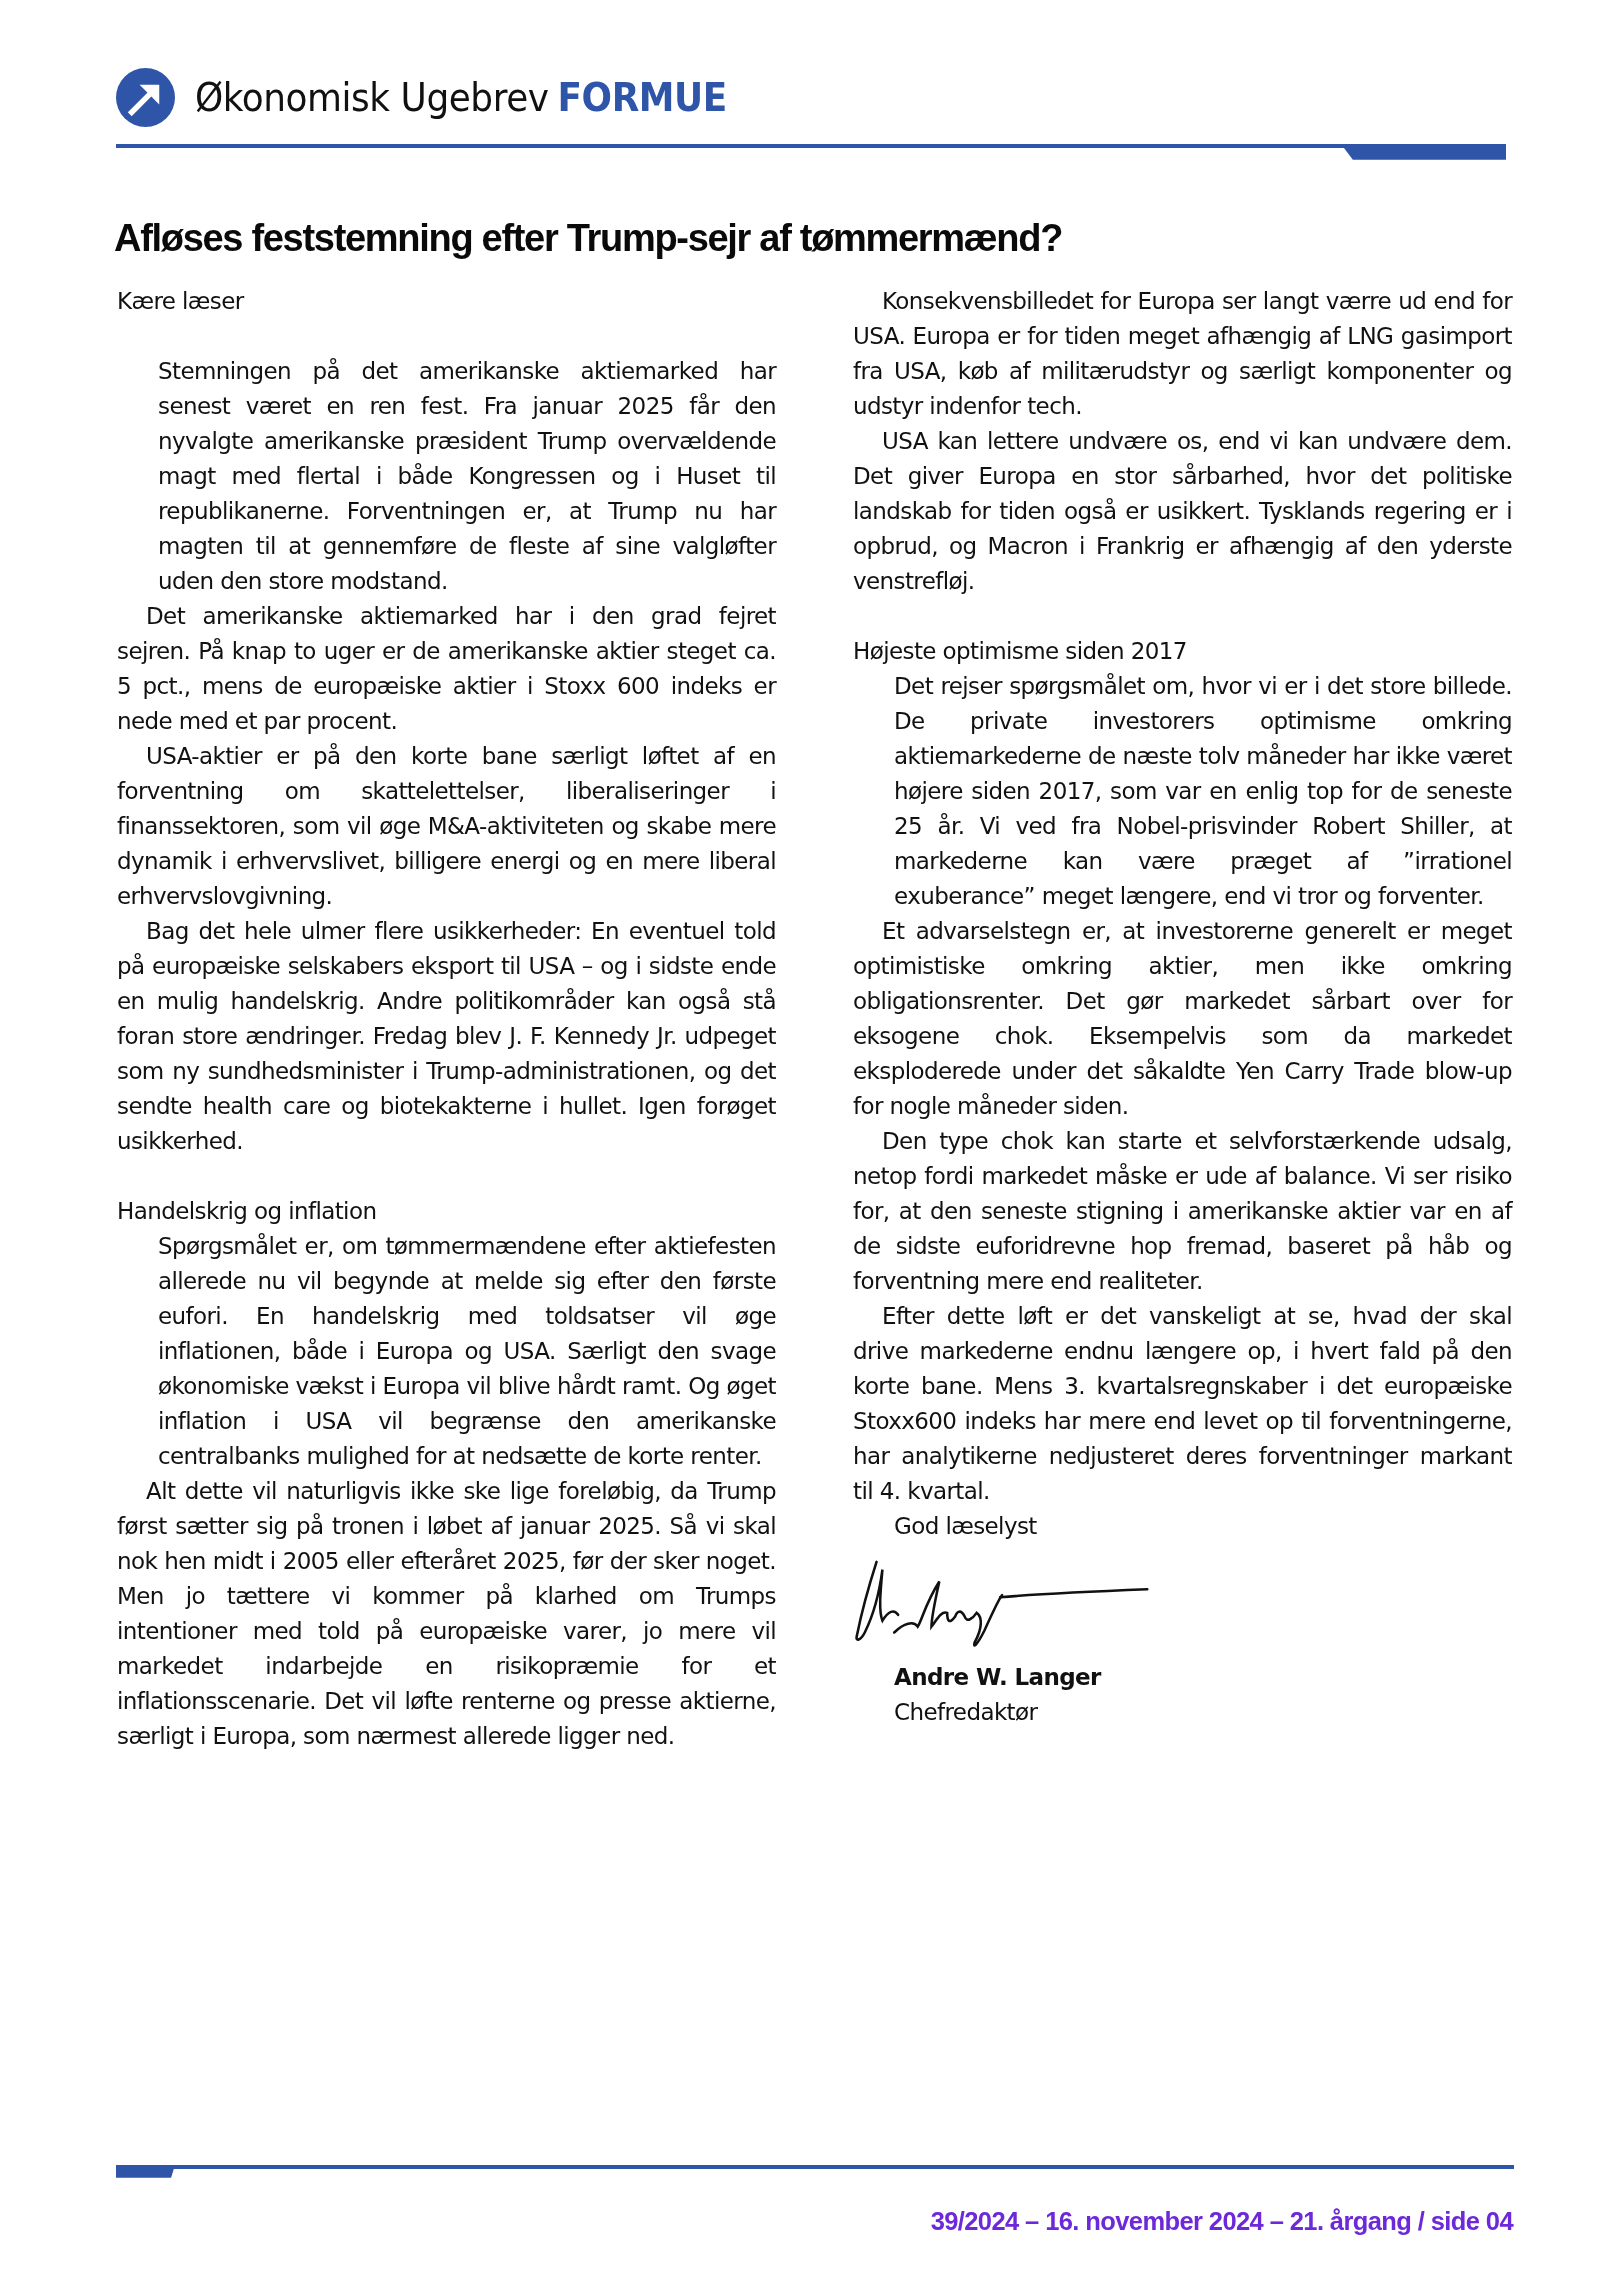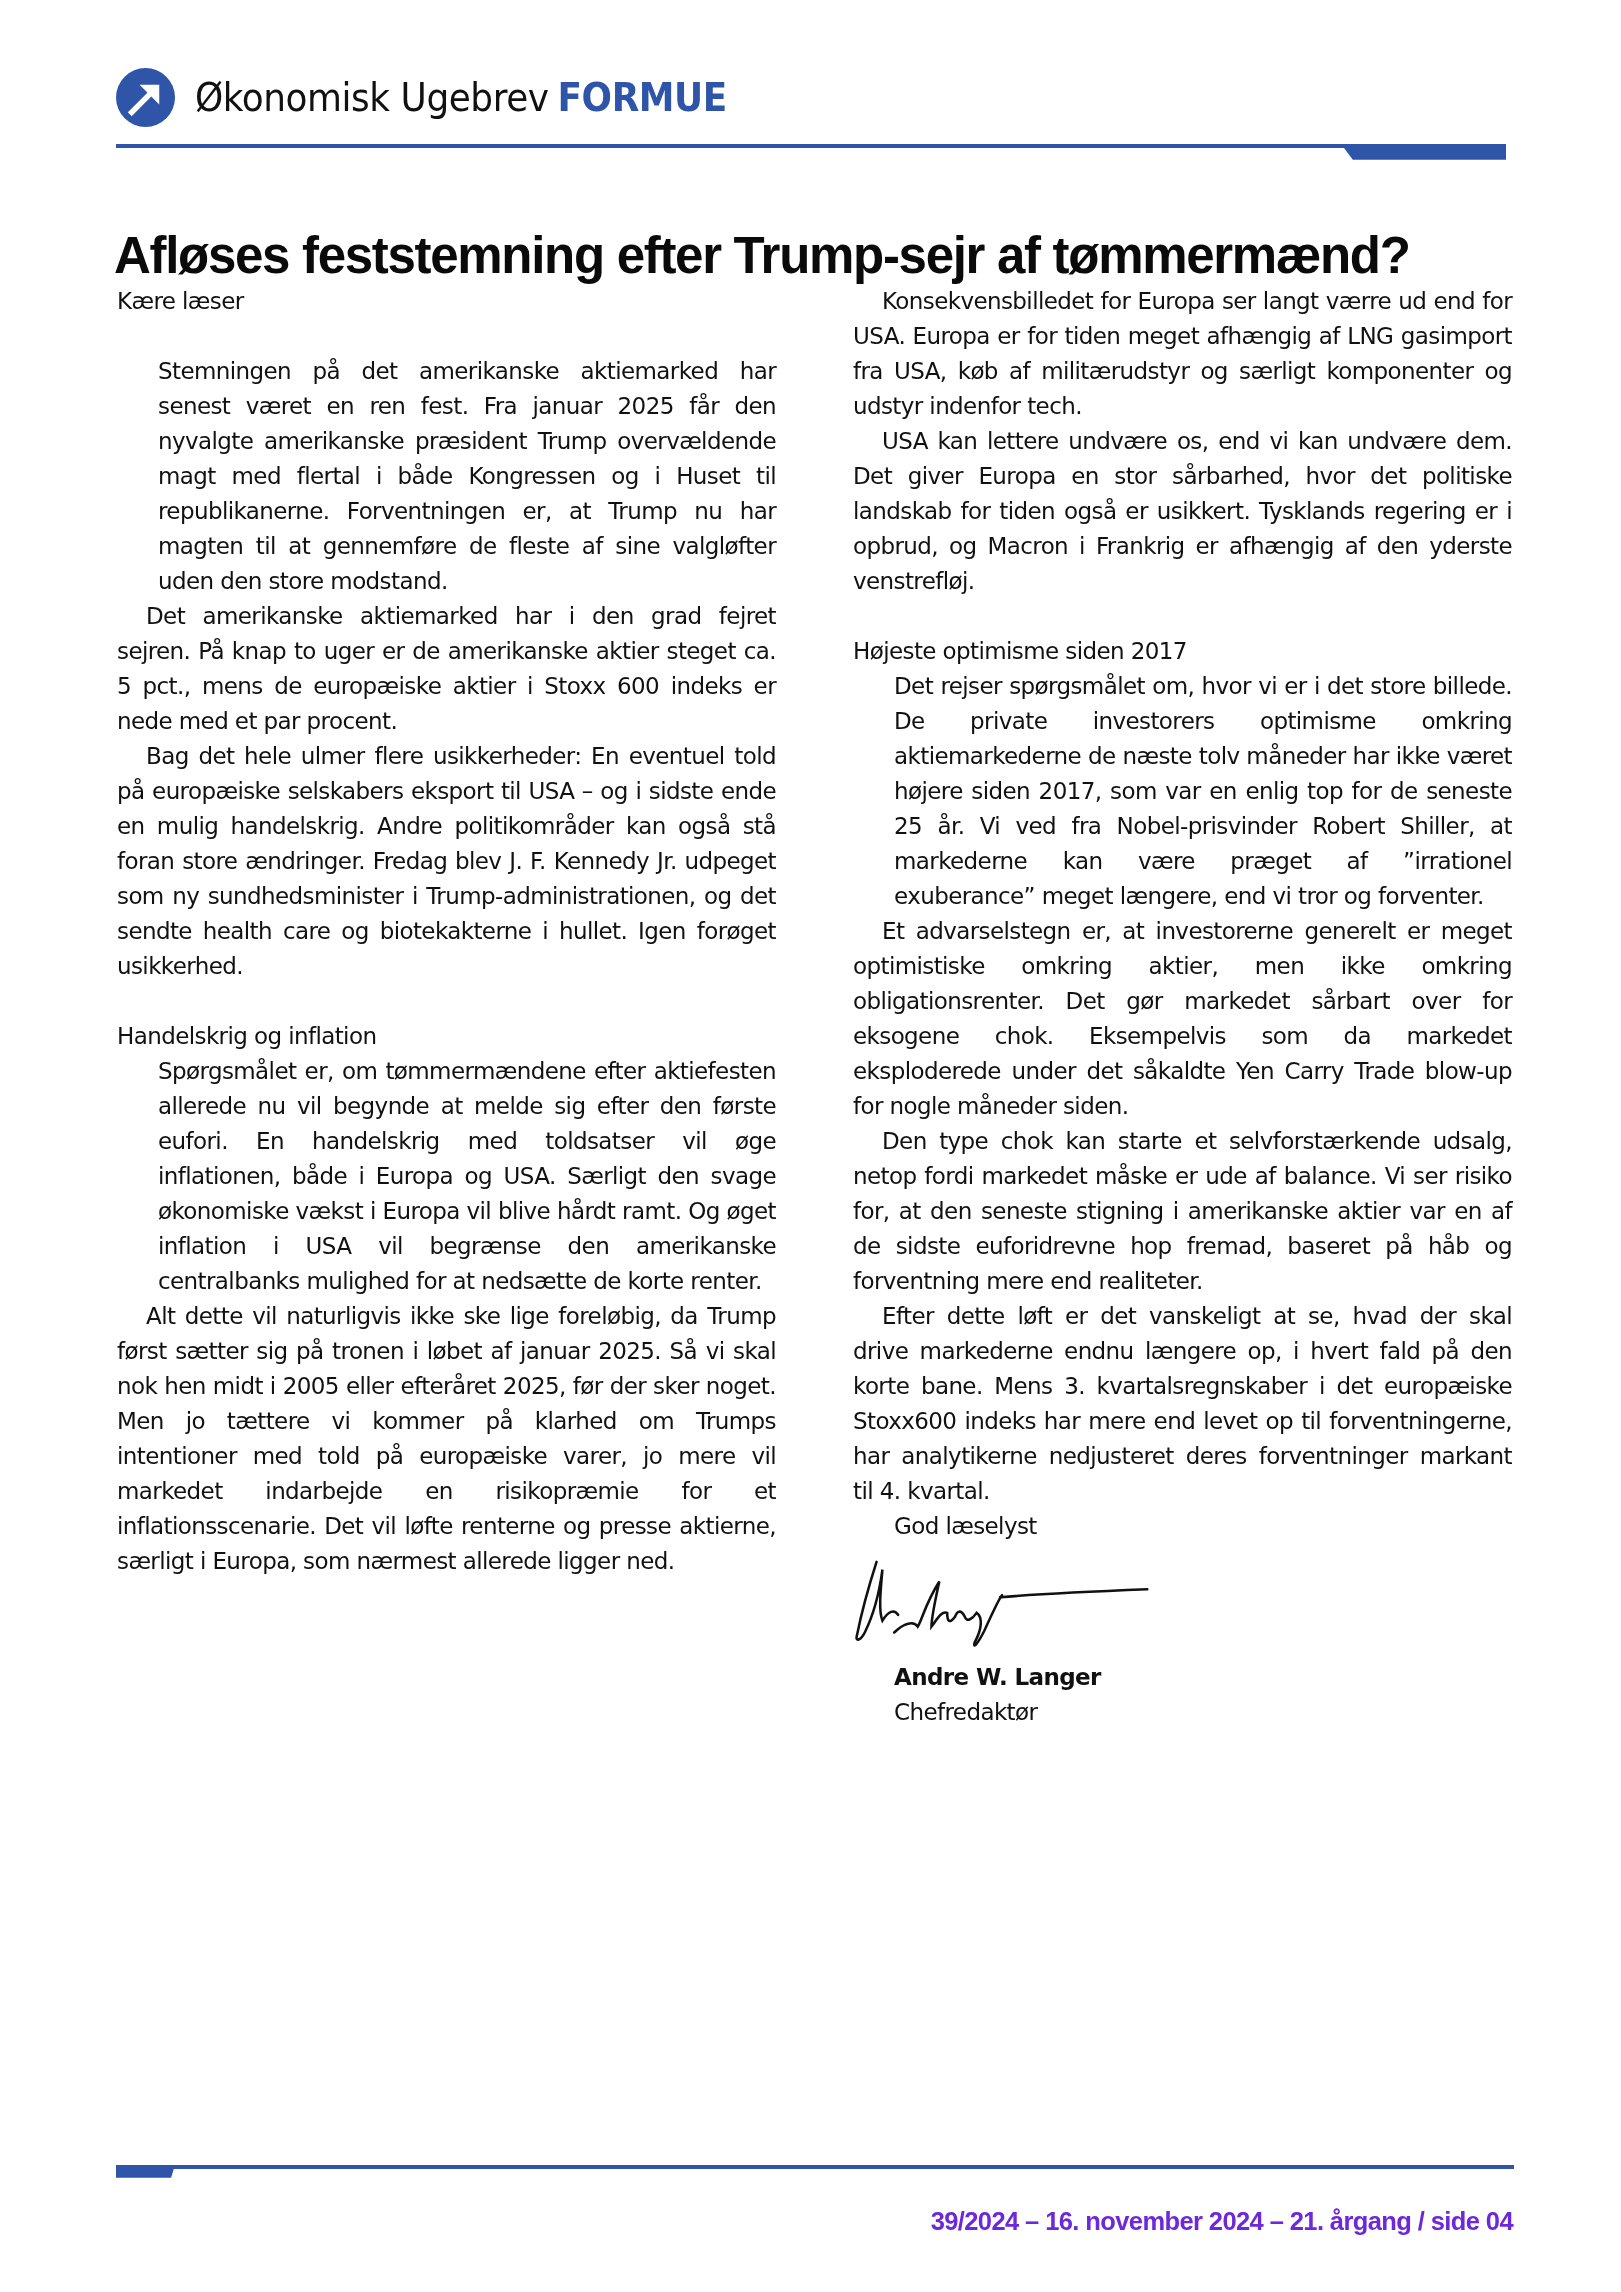--- a/index.html
+++ b/index.html
@@ -4,21 +4,21 @@
 <style>
   html, body { margin: 0; padding: 0; background: #ffffff; }
   body { width: 1621px; height: 2293px; position: relative; overflow: hidden; font-family: "DejaVu Sans", "Liberation Sans", sans-serif; color: #111; }
   .logo { position: absolute; left: 116px; top: 67px; height: 61px; display: flex; align-items: center; }
   .logo-circle { width: 59px; height: 59px; border-radius: 50%; background: #2f55a9; position: relative; margin-right: 19.6px; }
   .logo-circle svg { position: absolute; left: 0; top: 0; }
   .logo-name { font-family: "DejaVu Sans", sans-serif; font-size: 39px; letter-spacing: -0.5px; color: #111; transform: scaleX(0.92); transform-origin: left center; white-space: nowrap; }
   .logo-name .formue { color: #2f55a9; font-weight: bold; margin-left: 9.8px; }
   .header-rule { position: absolute; left: 116px; top: 144px; width: 1390px; height: 3.9px; background: #2f55a9; }
   .header-tab { position: absolute; left: 1341px; top: 144px; width: 165px; height: 15.7px; background: #2f55a9; clip-path: polygon(0 0, 100% 0, 100% 100%, 11.8px 100%); }
-  .title { position: absolute; left: 114px; top: 192px; font-family: "Liberation Sans", sans-serif; font-weight: bold; font-size: 51px; letter-spacing: -1.3px; white-space: nowrap; color: #0a0a0a; }
+  .title { position: absolute; left: 114px; top: 192px; font-family: "Liberation Sans", sans-serif; font-weight: bold; font-size: 38px; letter-spacing: -1.3px; white-space: nowrap; color: #0a0a0a; }
   .col { position: absolute; top: 284px; width: 659px; font-family: "DejaVu Sans", sans-serif; font-size: 23px; line-height: 35px; text-align: justify; color: #111; letter-spacing: -0.6px; }
   .col-left { left: 117px; }
   .col-right { left: 853px; }
   .col p { margin: 0; text-indent: 29px; hyphens: manual; }
   .col p.noindent { text-indent: 0; margin-left: 41px; }
   .col h3 { margin: 0; font-size: 23px; font-weight: normal; line-height: 35px; letter-spacing: -0.6px; }
   .gap { height: 35px; }
   .closing { margin-top: 35px; }
   .signature { height: 108px; margin-top: 7.8px; }
   .sig-name { font-weight: bold; }
@@ -43,20 +43,21 @@
 <div class="header-rule"></div>
 <div class="header-tab"></div>
 
 <h1 class="title">Afløses feststemning efter Trump-sejr af tømmermænd?</h1>
 
 <div class="col col-left">
   <h3>Kære læser</h3>
   <div class="gap"></div>
   <p class="noindent">Stemningen på det amerikanske aktiemarked har senest været en ren fest. Fra januar 2025 får den nyvalgte amerikanske præsident Trump overvæl­dende magt med flertal i både Kongressen og i Hu­set til republikanerne. Forventningen er, at Trump nu har magten til at gennemføre de fleste af sine valgløfter uden den store modstand.</p>
   <p>Det amerikanske aktiemarked har i den grad fejret sejren. På knap to uger er de amerikanske aktier steget ca. 5 pct., mens de europæiske aktier i Stoxx 600 indeks er nede med et par procent.</p>
+  <p>USA-aktier er på den korte bane særligt løftet af en forventning om skattelettelser, liberaliseringer i finanssektoren, som vil øge M&amp;A-aktiviteten og skabe mere dynamik i erhvervslivet, billigere energi og en mere liberal erhvervslovgivning.</p>
   <p>Bag det hele ulmer flere usikkerheder: En even­tuel told på europæiske selskabers eksport til USA – og i sidste ende en mulig handelskrig. Andre po­litikområder kan også stå foran store ændringer. Fredag blev J. F. Kennedy Jr. udpeget som ny sund­hedsminister i Trump-administrationen, og det sendte health care og biotekakterne i hullet. Igen forøget usikkerhed.</p>
   <div class="gap"></div>
   <h3>Handelskrig og inflation</h3>
   <p class="noindent">Spørgsmålet er, om tømmermændene efter aktie­festen allerede nu vil begynde at melde sig efter den første eufori. En handelskrig med toldsatser vil øge inflationen, både i Europa og USA. Særligt den svage økonomiske vækst i Europa vil blive hårdt ramt. Og øget inflation i USA vil begrænse den amerikanske centralbanks mulighed for at nedsætte de korte renter.</p>
   <p>Alt dette vil naturligvis ikke ske lige foreløbig, da Trump først sætter sig på tronen i løbet af januar 2025. Så vi skal nok hen midt i 2005 eller efteråret 2025, før der sker noget. Men jo tættere vi kom­mer på klarhed om Trumps intentioner med told på europæiske varer, jo mere vil markedet indar­bejde en risikopræmie for et inflationsscenarie. Det vil løfte renterne og presse aktierne, særligt i Europa, som nærmest allerede ligger ned.</p>
 </div>
 
 <div class="col col-right">
   <p>Konsekvensbilledet for Europa ser langt værre ud end for USA. Europa er for tiden meget afhæn­gig af LNG gasimport fra USA, køb af militærudstyr og særligt komponenter og udstyr indenfor tech.</p>
   <p>USA kan lettere undvære os, end vi kan undvære dem. Det giver Europa en stor sårbarhed, hvor det politiske landskab for tiden også er usikkert. Tysk­lands regering er i opbrud, og Macron i Frankrig er afhængig af den yderste venstrefløj.</p>

